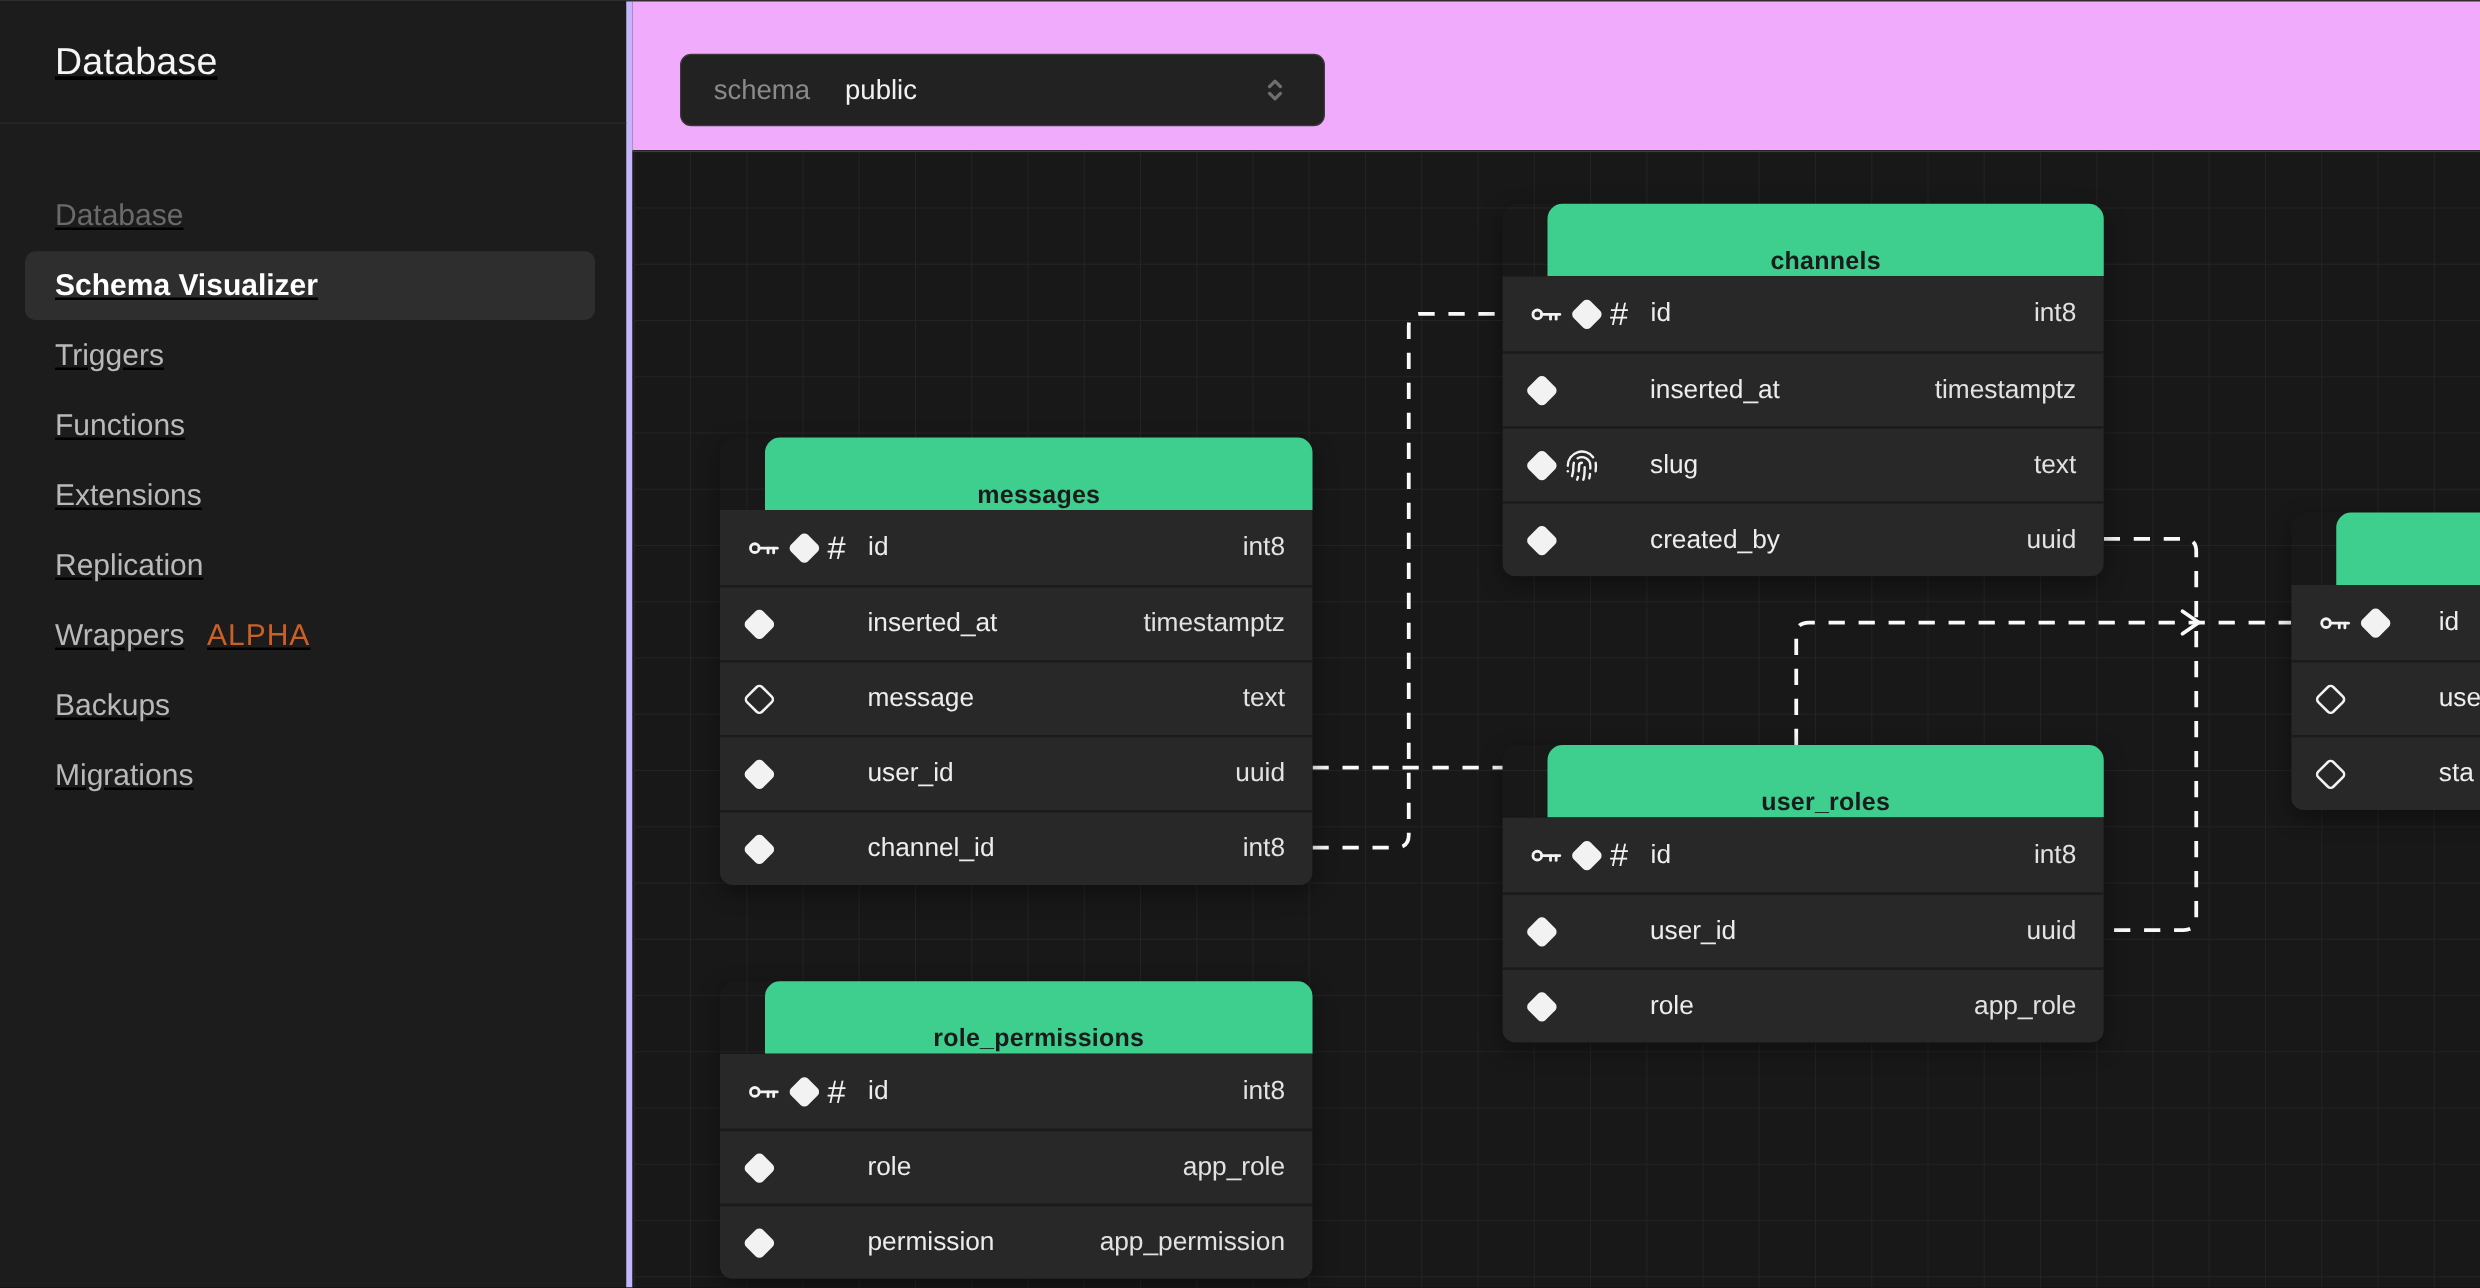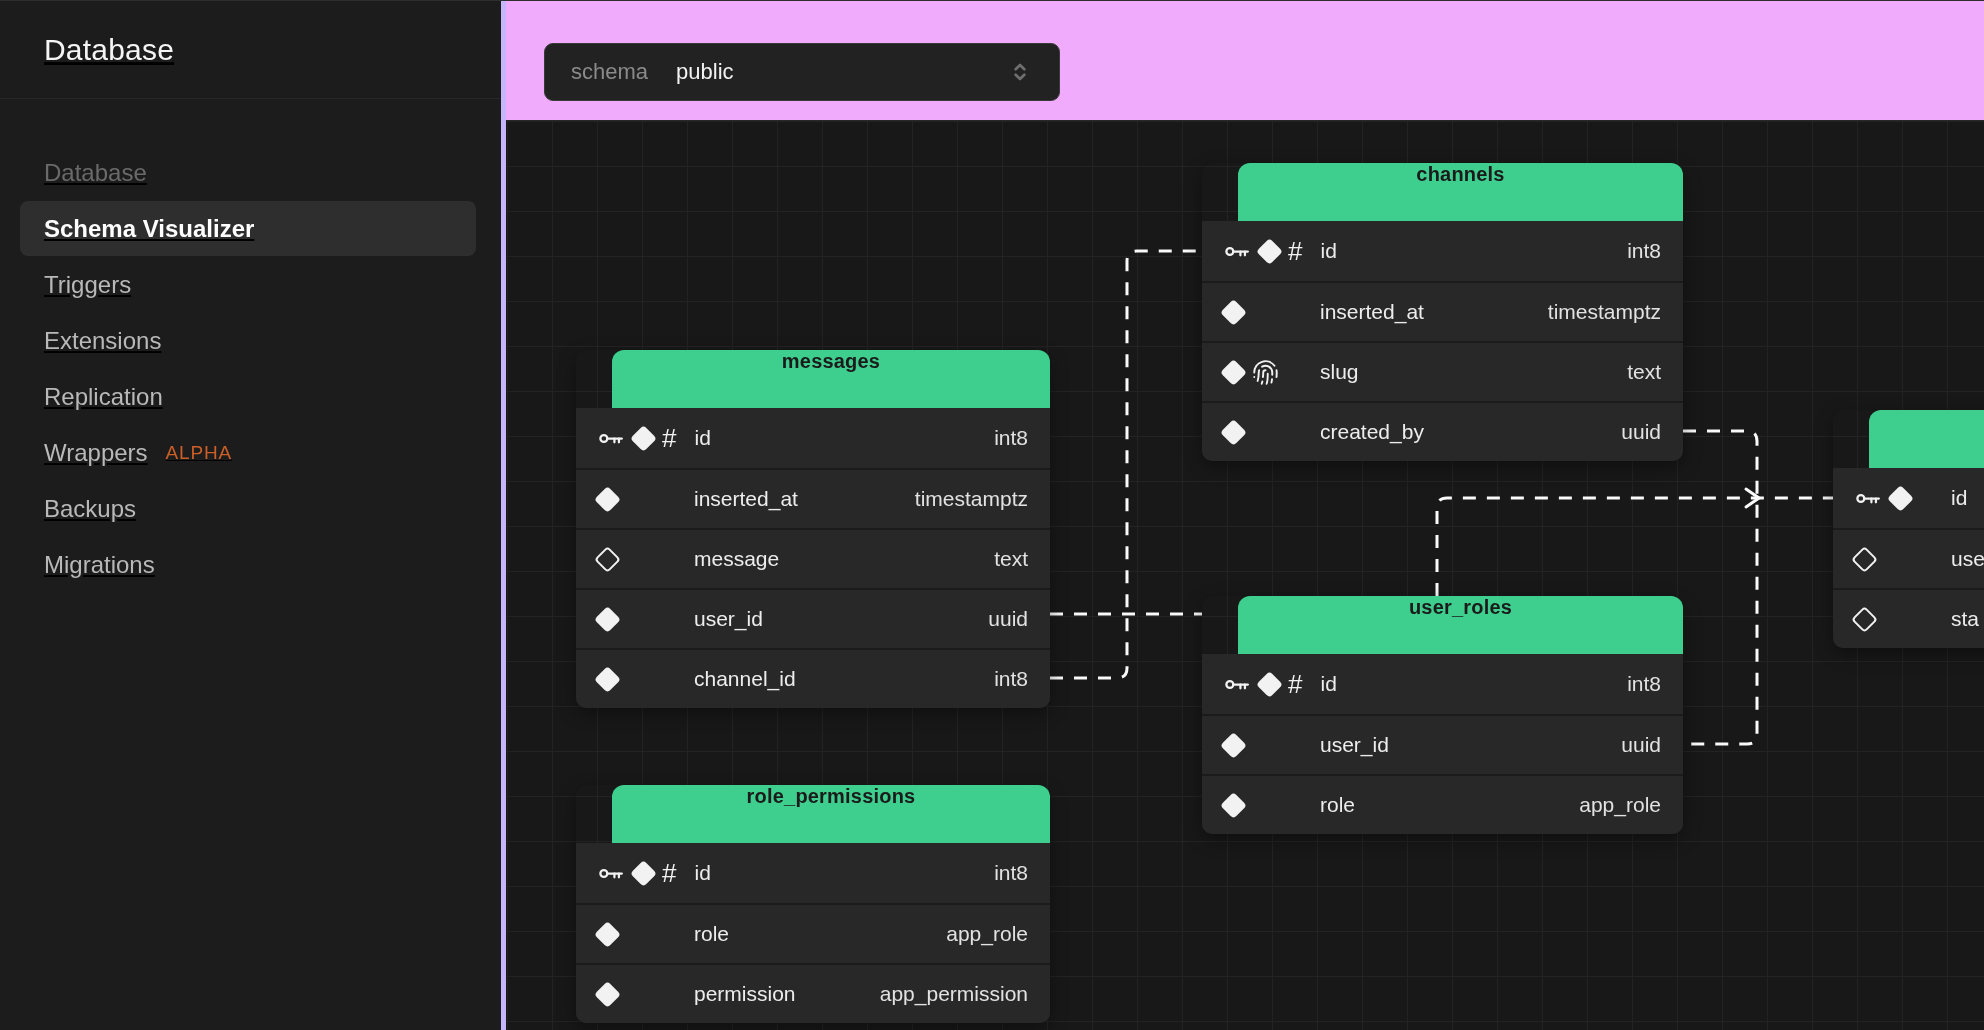--- a/index.html
+++ b/index.html
@@ -7,38 +7,38 @@
   #app{position:relative;width:1984px;height:1030px;background:#181818;overflow:hidden;border-top:1px solid #2e2e2e;}
 
   
   .sidebar{position:absolute;left:0;top:0;width:506px;height:1030px;background:#1c1c1c;border-right:5px solid #c4b5fd;text-decoration:underline;}
   .sidebar-header{height:98px;display:flex;align-items:center;padding:0 44px;border-bottom:1px solid #282828;}
   .sidebar-title{font-size:30px;font-weight:500;color:#f5f5f5;letter-spacing:.2px;}
   .nav{padding:46px 12px 0 12px;display:flex;flex-direction:column;gap:1px;}
   .nav-item{height:55px;display:flex;align-items:center;padding:0 32px;border-radius:8px;color:#b9b9b9;font-size:24px;cursor:pointer;}
   .nav-item.dim{color:#6a6a6a;}
   .nav-item.selected{background:#2e2e2e;color:#ffffff;font-weight:700;margin:0 13px 0 8px;padding:0 24px;}
-  .alpha-badge{margin-left:18px;font-size:19px;letter-spacing:.8px;color:#cb5f28;}
+  .alpha-badge{margin-left:18px;font-size:24px;letter-spacing:.8px;color:#cb5f28;}
 
   
   .topbar{position:absolute;left:506px;top:0;width:1478px;height:120px;background:#f0abfc;border-bottom:1px solid #272727;z-index:5;}
   .schema-select{position:absolute;left:38px;top:42px;width:516px;height:58px;background:#222222;border:1px solid #3a3a3a;border-radius:9px;display:flex;align-items:center;padding:0 26px;cursor:pointer;}
   .schema-label{color:#8a8a8a;font-size:22px;}
   .schema-value{color:#f2f2f2;font-size:22px;font-weight:500;margin-left:28px;}
   .schema-chevron{margin-left:auto;display:flex;align-items:center;}
 
   
   .canvas{position:absolute;left:506px;top:120px;width:1478px;height:910px;overflow:hidden;background:#181818;
     background-image:linear-gradient(#232323 1px,transparent 1px),linear-gradient(90deg,#232323 1px,transparent 1px);
     background-size:45px 45px;background-position:0 0,1px 0;}
   .edges-svg{position:absolute;left:0;top:0;z-index:1;}
 
   
   .tnode{position:absolute;z-index:2;border-radius:12px;box-shadow:0 6px 18px rgba(0,0,0,.38);}
-  .tnode-header{height:58px;background:#3ecf8e;border-radius:12px 12px 0 0;display:flex;align-items:flex-start;justify-content:center;margin-left:36px;}
+  .tnode-header{height:58px;background:#3ecf8e;border-radius:12px 12px 0 0;display:flex;align-items:flex-end;justify-content:center;margin-left:36px;}
   .tnode-title{font-size:20px;font-weight:700;color:#1b1b1b;letter-spacing:.2px;}
   .tnode-body{border-radius:0 0 10px 10px;overflow:hidden;background:#1b1b1b;}
   .trow{height:60px;background:#282828;border-top:2px solid #1b1b1b;display:flex;align-items:center;padding:0 22px;}
   .trow:first-child{border-top:none;}
   .ticons{display:flex;align-items:center;gap:9px;min-width:78px;}
   .tcol-name{margin-left:18px;color:#ededed;font-size:21px;}
   .tcol-type{margin-left:auto;color:#e2e2e2;font-size:21px;}
   .diamond{width:19px;height:19px;border-radius:4px;transform:rotate(45deg);flex:0 0 auto;}
   .diamond.filled{background:#f2f2f2;}
   .diamond.hollow{border:2.5px solid #f2f2f2;background:transparent;}
@@ -58,20 +58,23 @@
         <div class="nav-item dim">
           <span>Database</span>
         </div>
         <div class="nav-item selected">
           <span>Schema Visualizer</span>
         </div>
         <div class="nav-item">
           <span>Triggers</span>
         </div>
         <div class="nav-item">
+          <span>Functions</span>
+        </div>
+        <div class="nav-item">
           <span>Extensions</span>
         </div>
         <div class="nav-item">
           <span>Replication</span>
         </div>
         <div class="nav-item">
           <span>Wrappers</span>
           <span class="alpha-badge">ALPHA</span>
         </div>
         <div class="nav-item">

